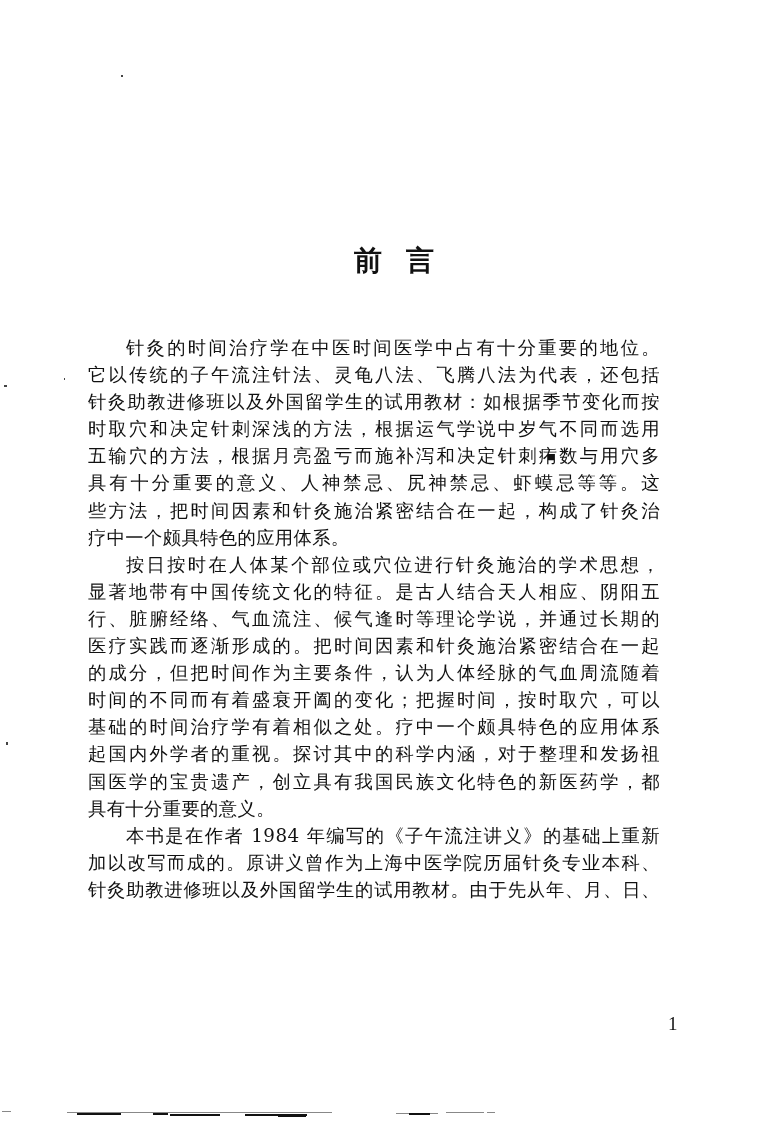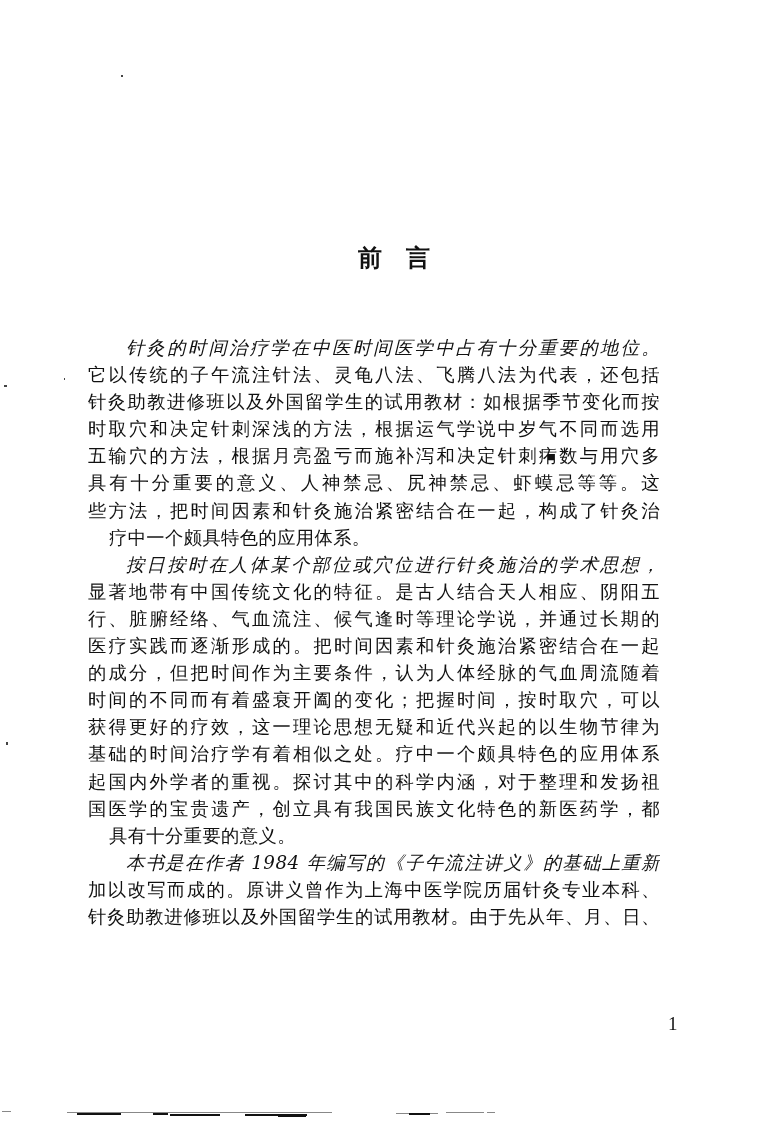--- a/index.html
+++ b/index.html
@@ -22,21 +22,21 @@
       height: 1122px;
     }
     .title {
       position: absolute;
       top: 222px;
       left: 0;
       width: 777px;
       text-align: center;
       font-family: "DejaVu Sans", "Liberation Sans", sans-serif;
       font-weight: bold;
-      font-size: 24px;
+      font-size: 28px;
       letter-spacing: 24px;
       padding-left: 35px;
       box-sizing: border-box;
       line-height: 40px;
     }
     .body-text {
       position: absolute;
       left: 88px;
       top: 334px;
       width: 572px;
@@ -46,25 +46,23 @@
       line-height: 27.1px;
       font-size: 18.3px;
       white-space: nowrap;
       overflow: hidden;
       text-align: justify;
       text-align-last: justify;
       letter-spacing: 0.4px;
     }
     .line.last {
       text-align-last: left;
-      margin-left: 21px;
     }
     .line.indent {
       padding-left: 38px;
-      font-style: italic;
     }
     .page-number {
       position: absolute;
       left: 668px;
       top: 1012px;
       font-family: "Liberation Serif", "DejaVu Serif", serif;
       font-size: 19px;
       line-height: 24px;
     }
     .scan-mark {
@@ -101,21 +99,20 @@
     <div class="line">具有十分重要的意义、人神禁忌、尻神禁忌、虾蟆忌等等。这</div>
     <div class="line">些方法，把时间因素和针灸施治紧密结合在一起，构成了针灸治</div>
     <div class="line last">疗中一个颇具特色的应用体系。</div>
 
     <div class="line indent">按日按时在人体某个部位或穴位进行针灸施治的学术思想，</div>
     <div class="line">显著地带有中国传统文化的特征。是古人结合天人相应、阴阳五</div>
     <div class="line">行、脏腑经络、气血流注、候气逢时等理论学说，并通过长期的</div>
     <div class="line">医疗实践而逐渐形成的。把时间因素和针灸施治紧密结合在一起</div>
     <div class="line">的成分，但把时间作为主要条件，认为人体经脉的气血周流随着</div>
     <div class="line">时间的不同而有着盛衰开阖的变化；把握时间，按时取穴，可以</div>
-    <div class="line">获得更好的疗效，这一理论思想无疑和近代兴起的以生物节律为</div>
     <div class="line">基础的时间治疗学有着相似之处。疗中一个颇具特色的应用体系</div>
     <div class="line">起国内外学者的重视。探讨其中的科学内涵，对于整理和发扬祖</div>
     <div class="line">国医学的宝贵遗产，创立具有我国民族文化特色的新医药学，都</div>
     <div class="line last">具有十分重要的意义。</div>
 
     <div class="line indent">本书是在作者 1984 年编写的《子午流注讲义》的基础上重新</div>
     <div class="line">加以改写而成的。原讲义曾作为上海中医学院历届针灸专业本科、</div>
     <div class="line">针灸助教进修班以及外国留学生的试用教材。由于先从年、月、日、</div>
   </div>
 

